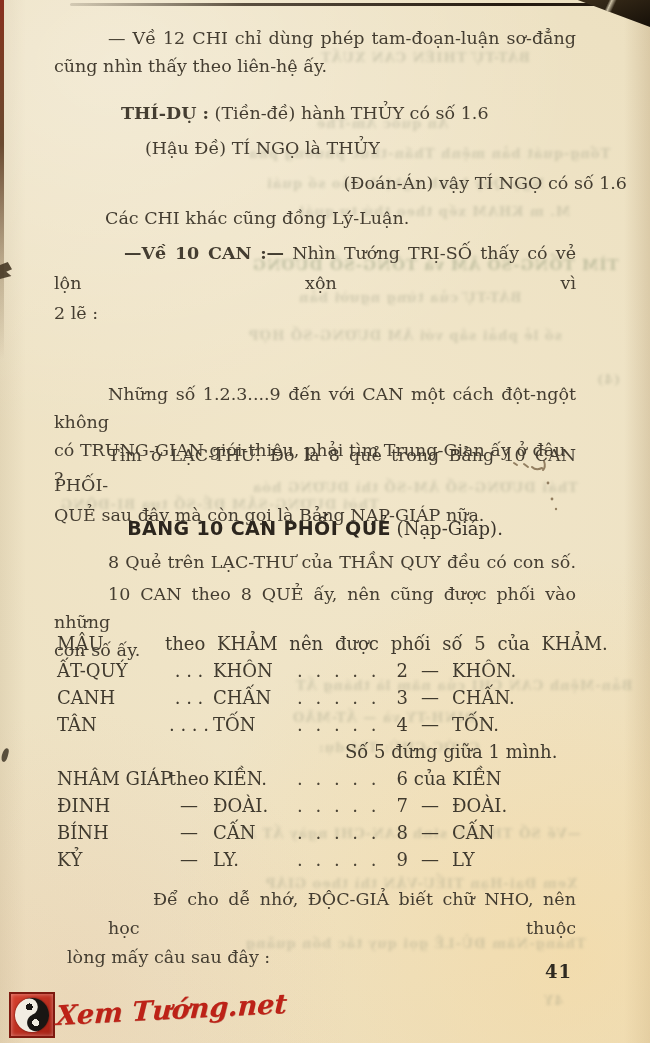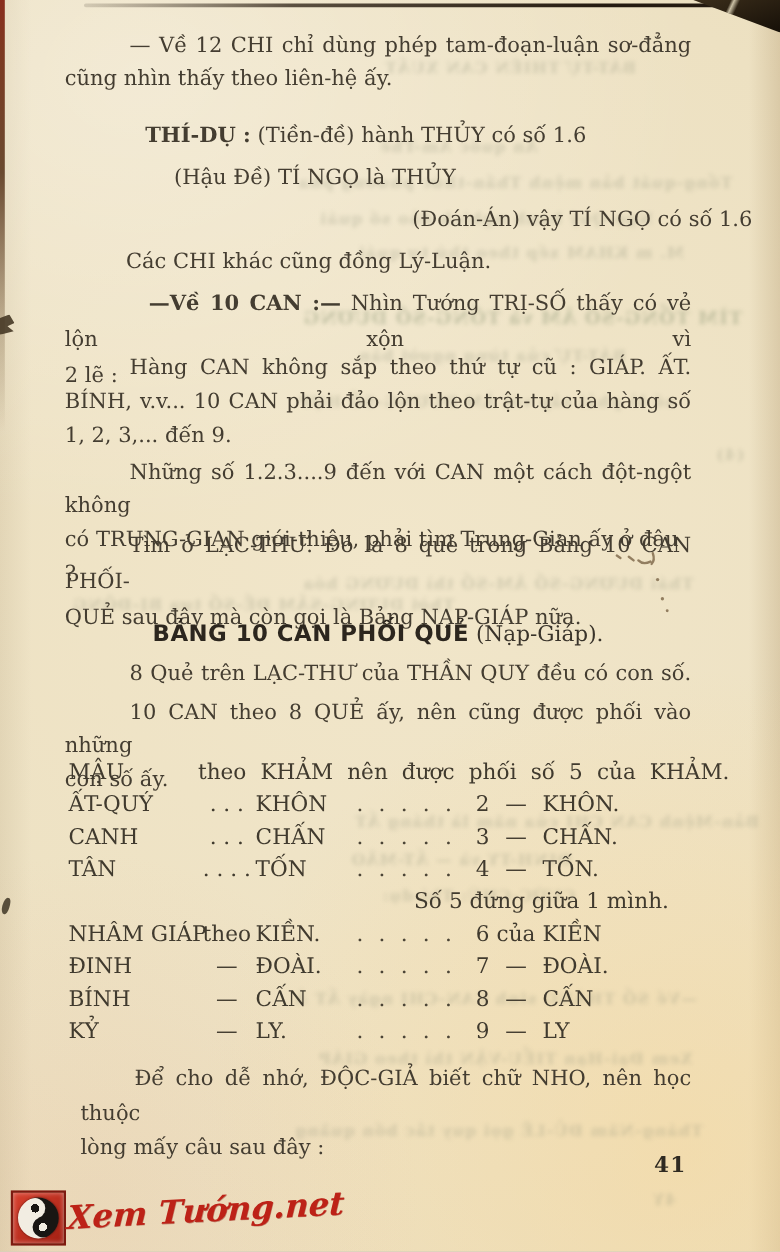--- a/index.html
+++ b/index.html
@@ -120,25 +120,20 @@
     <div class="in2">(Hậu Đề) TÍ NGỌ là THỦY</div>
     <div class="in3">(Đoán-Án) vậy TÍ NGỌ có số 1.6</div>
     <div>Các CHI khác cũng đồng Lý-Luận.</div>
   </div>
 
   <div class="blk" style="top:238px;line-height:30px;">
     <div class="j ind"><span class="ital">—Về 10 CAN :—</span><span> Nhìn Tướng TRỊ-SỐ thấy có vẻ lộn xộn vì</span></div>
     <div>2 lẽ :</div>
   </div>
 
-  <div class="blk" style="top:293px;">
-    <div class="j ind">Hàng CAN không sắp theo thứ tự cũ : GIÁP. ẤT.</div>
-    <div class="j">BÍNH, v.v... 10 CAN phải đảo lộn theo trật-tự của hàng số</div>
-    <div>1, 2, 3,... đến 9.</div>
-  </div>
 
   <div class="blk" style="top:380px;">
     <div class="j ind">Những số 1.2.3....9 đến với CAN một cách đột-ngột không</div>
     <div>có TRUNG-GIAN giới-thiệu, phải tìm Trung-Gian ấy ở đâu ?</div>
   </div>
 
   <div class="blk" style="top:440px;line-height:30px;">
     <div class="j ind">Tìm ở LẠC-THƯ. Đó là 8 quẻ trong Bảng 10 CAN PHỐI-</div>
     <div>QUẺ sau đây mà còn gọi là Bảng NẠP-GIÁP nữa.</div>
   </div>
@@ -221,21 +216,21 @@
       <span class="tc2">—</span>
       <span class="tc3">LY.</span>
       <span class="tdots">. . . . . .</span>
       <span class="tnum">9</span>
       <span class="tlink">—</span>
       <span class="tc4">LY</span>
     </div>
   </div>
 
   <div class="blk" style="top:885px;line-height:29px;padding-left:13px;width:509px;">
-    <div class="j" style="text-indent:45px;">Để cho dễ nhớ, ĐỘC-GIẢ biết chữ NHO, nên học thuộc</div>
+    <div class="j" style="text-indent:45px;margin-left:41px;">Để cho dễ nhớ, ĐỘC-GIẢ biết chữ NHO, nên học thuộc</div>
     <div>lòng mấy câu sau đây :</div>
   </div>
 
   <div class="pagenum">41</div>
 
   <div class="logo-box">
     <div class="yy"></div>
   </div>
   <div class="logo-text">Xem Tướng.net</div>
 

